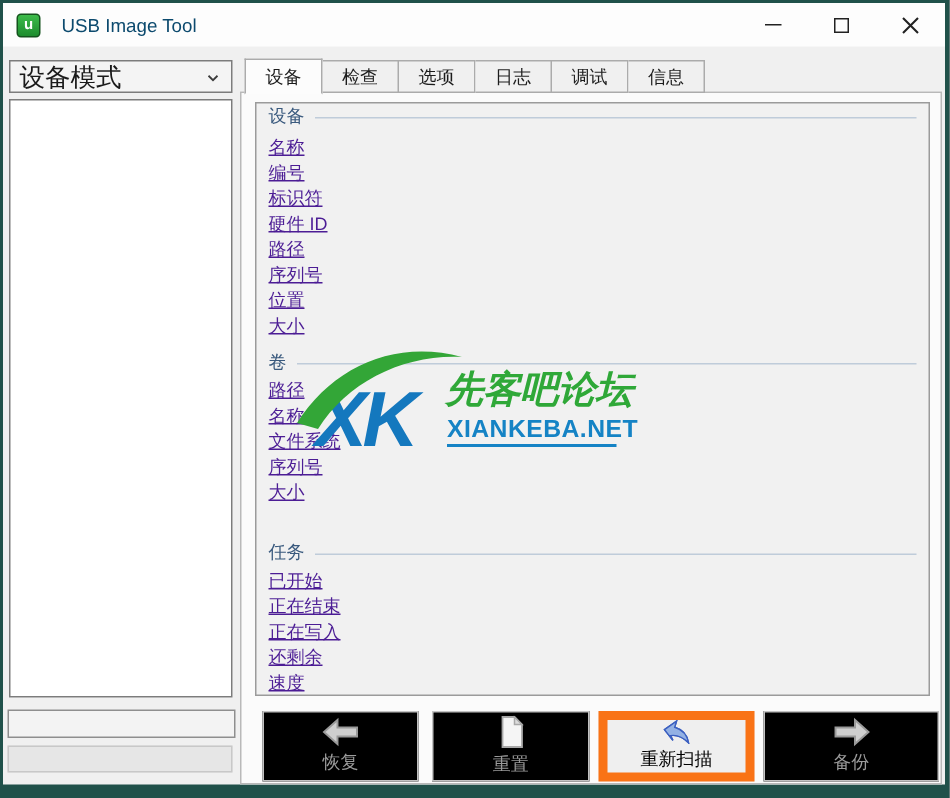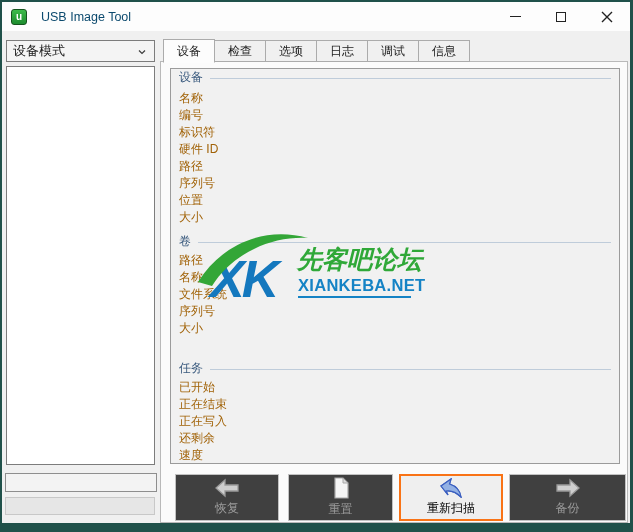--- a/index.html
+++ b/index.html
@@ -17,21 +17,21 @@
               align-items:center; justify-content:center; line-height:1; }
   .title-text { margin-left:14px; font-size:12.5px; color:#0c4a6e; }
   .win-controls { position:absolute; right:0; top:0; height:29px; display:flex; }
   .win-btn { width:46px; height:29px; display:flex; align-items:center; justify-content:center; }
   .glyph-min { width:11px; height:0; border-top:1.5px solid #222; }
   .glyph-max { width:10px; height:10px; border:1.5px solid #222; }
 
   
   .combo { position:absolute; left:4px; top:38px; width:149px; height:22px;
            background:#f4f4f4; border:1px solid #7c7c7c; display:flex;
-           align-items:center; font-size:13px; color:#1a1a1a; padding-left:6px; }
+           align-items:center; font-size:17px; color:#1a1a1a; padding-left:6px; }
   .combo-chevron { position:absolute; right:8px; top:7px; width:8px; height:8px; }
   .listbox { position:absolute; left:4px; top:64px; width:149px; height:399px;
              background:#ffffff; border:1px solid #7c7c7c; }
   .pbar1 { position:absolute; left:3px; top:471px; width:152px; height:19px;
            background:#f3f3f3; border:1px solid #8e8e8e; }
   .pbar2 { position:absolute; left:3px; top:495px; width:150px; height:18px;
            background:#e6e6e6; border:1px solid #c8c8c8; }
 
   
   .tab-page { position:absolute; left:158px; top:59px; width:468px; height:462px;
@@ -45,33 +45,33 @@
   .tab.selected { height:24px; background:#fcfcfc; border-bottom:1px solid #fcfcfc;
                   margin-bottom:-1px; position:relative; z-index:4; }
 
   
   .panel { position:absolute; left:168px; top:66px; width:450px; height:396px;
            background:#f1f1f1; border:1px solid #9b9b9b; }
   .group { position:absolute; left:8px; right:8px; }
   .group-head { display:flex; align-items:center; height:14px; }
   .group-label { font-size:12px; color:#3a5a7e; white-space:nowrap; }
   .group-line { flex:1; border-top:1px solid #bfccda; margin-left:7px; margin-top:2px; }
-  .field-row { font-size:12px; color:#a16207; line-height:17px; white-space:nowrap; }
+  .field-row { font-size:12px; color:#4c1d95; line-height:17px; white-space:nowrap;text-decoration:underline; }
   .g1 { top:1px; } .g1 .fields { margin-top:6px; }
   .g2 { top:165px; } .g2 .fields { margin-top:4px; }
   .g3 { top:292px; } .g3 .fields { margin-top:4px; }
 
   
   .watermark { position:absolute; left:192px; top:228px; z-index:5; pointer-events:none; }
 
   
   .btn { position:absolute; top:472px; height:47px; display:flex; flex-direction:column;
          align-items:center; justify-content:center; gap:2px; font-size:12px; }
-  .btn.disabled { background:#404040; border:1px solid #c2c2c2; color:#9b9b9b; }
-  .btn.enabled { background:#efefef; border:2px solid #f97316; color:#000; }
+  .btn.disabled { background:#000000; border:1px solid #c2c2c2; color:#9b9b9b; }
+  .btn.enabled { background:#efefef; border:6px solid #f97316; color:#000; }
   .btn-restore { left:173px; width:104px; }
   .btn-reset   { left:286px; width:105px; }
   .btn-rescan  { left:397px; width:104px; }
   .btn-backup  { left:507px; width:117px; }
 </style>
 </head>
 <body>
 
 <div class="frame">
   <div class="window">

